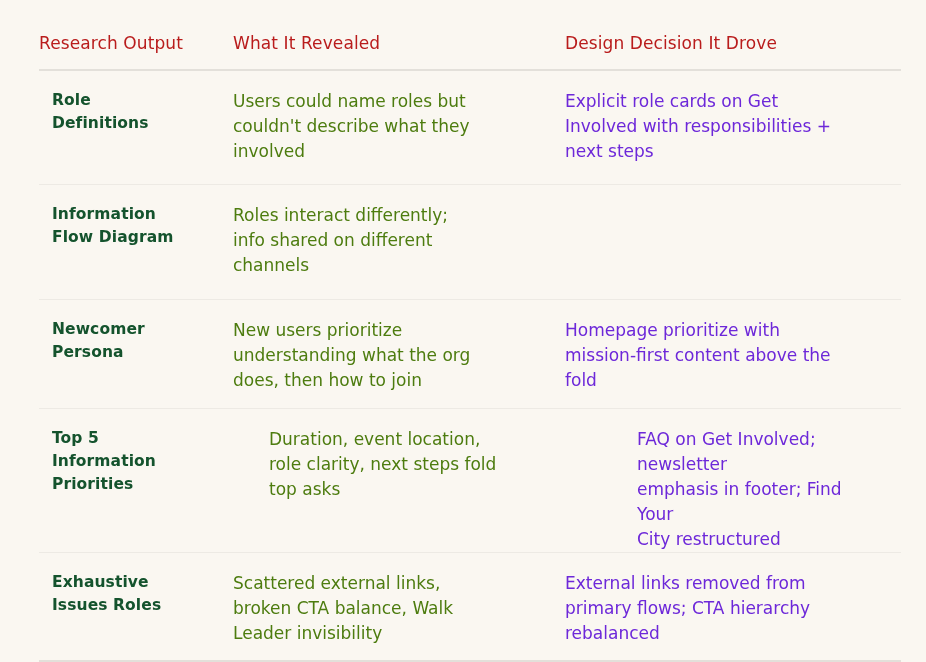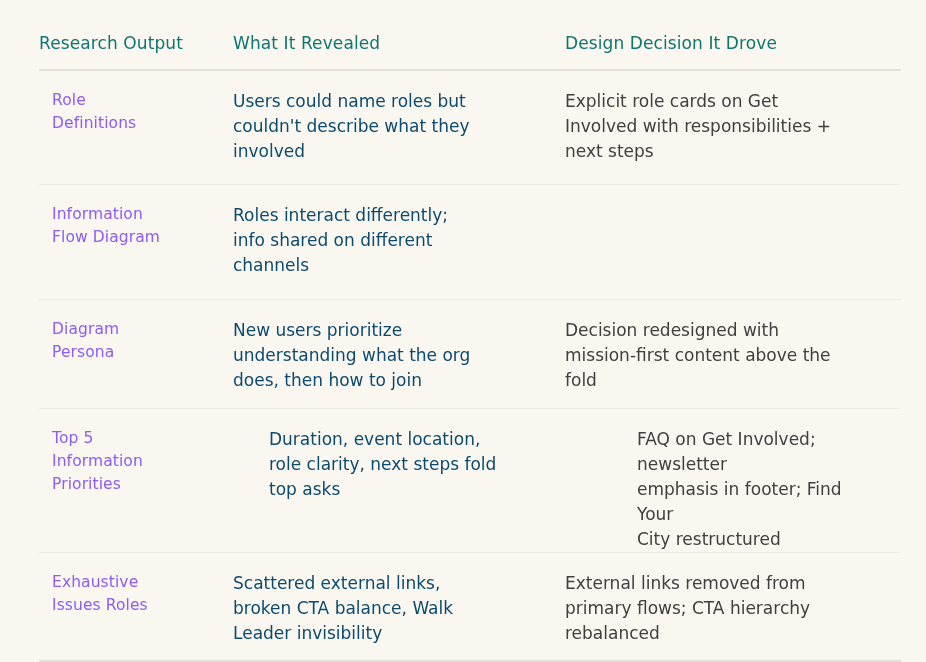--- a/index.html
+++ b/index.html
@@ -20,60 +20,60 @@
     grid-template-columns: 194px 300px 1fr;
     align-items: center;
     height: 71px;
     padding-top: 16px;
     border-bottom: 2px solid var(--hdr-line, #E3E0DA);
   }
   .hdr > div {
     font-size: 17px;
     font-weight: 400;
     letter-spacing: 0.1px;
-    color: #0f766e;
+    color: #b91c1c;
   }
   .hdr .h-output { text-align: left; }
   .hdr .h-revealed { padding-right: 30px; }
   .hdr .h-decision { text-align: left; padding-left: 32px; padding-right: 36px; }
   
   .row {
     display: grid;
     grid-template-columns: 194px 300px 1fr;
     border-bottom: 1px solid var(--row-line, #EDEAE4);
     padding-top: 18px;
   }
   .row:nth-of-type(2) { min-height: 114px; }
   .row:nth-of-type(3) { min-height: 115px; }
   .row:nth-of-type(4) { min-height: 109px; }
   .row:nth-of-type(5) { min-height: 115px; gap: 36px; }
   .row:nth-of-type(6) { min-height: 109px; border-bottom: 2px solid var(--hdr-line, #E3E0DA); }
   .c1 {
     padding-left: 13px;
     font-size: 15.5px;
-    font-weight: normal;
+    font-weight: bold;
     line-height: 23px;
     white-space: pre-line;
-    color: #8b5cf6;
+    color: #14532d;
     letter-spacing: 0.1px;
   }
   .c2 {
     padding-right: 30px;
     font-size: 17px;
     line-height: 25px;
     white-space: pre-line;
-    color: #0c4a6e;
+    color: #4d7c0f;
   }
   .c3 {
     padding-left: 32px;
     padding-right: 36px;
     font-size: 17px;
     line-height: 25px;
     white-space: pre-line;
-    color: #404040;
+    color: #6d28d9;
   }
 </style>
 </head>
 <body style="background: rgb(250, 247, 241);">
 
 <div class="page" style="--bg: #FAF7F1; --fg: #21201E; --hdr-line: #E3E0DA; --row-line: #EDEAE4;">
 
   <div class="hdr">
     <div class="h-output">Research Output</div>
     <div class="h-revealed">What It Revealed</div>
@@ -93,26 +93,26 @@
 
   <div class="row">
     <div class="c1">Information
 Flow Diagram</div>
     <div class="c2">Roles interact differently;
 info shared on different
 channels</div>
   </div>
 
   <div class="row">
-    <div class="c1">Diagram
+    <div class="c1">Newcomer
 Persona</div>
     <div class="c2">New users prioritize
 understanding what the org
 does, then how to join</div>
-    <div class="c3">Decision redesigned with
+    <div class="c3">Homepage prioritize with
 mission-first content above the
 fold</div>
   </div>
 
   <div class="row">
     <div class="c1">Top 5
 Information
 Priorities</div>
     <div class="c2">Duration, event location,
 role clarity, next steps fold

